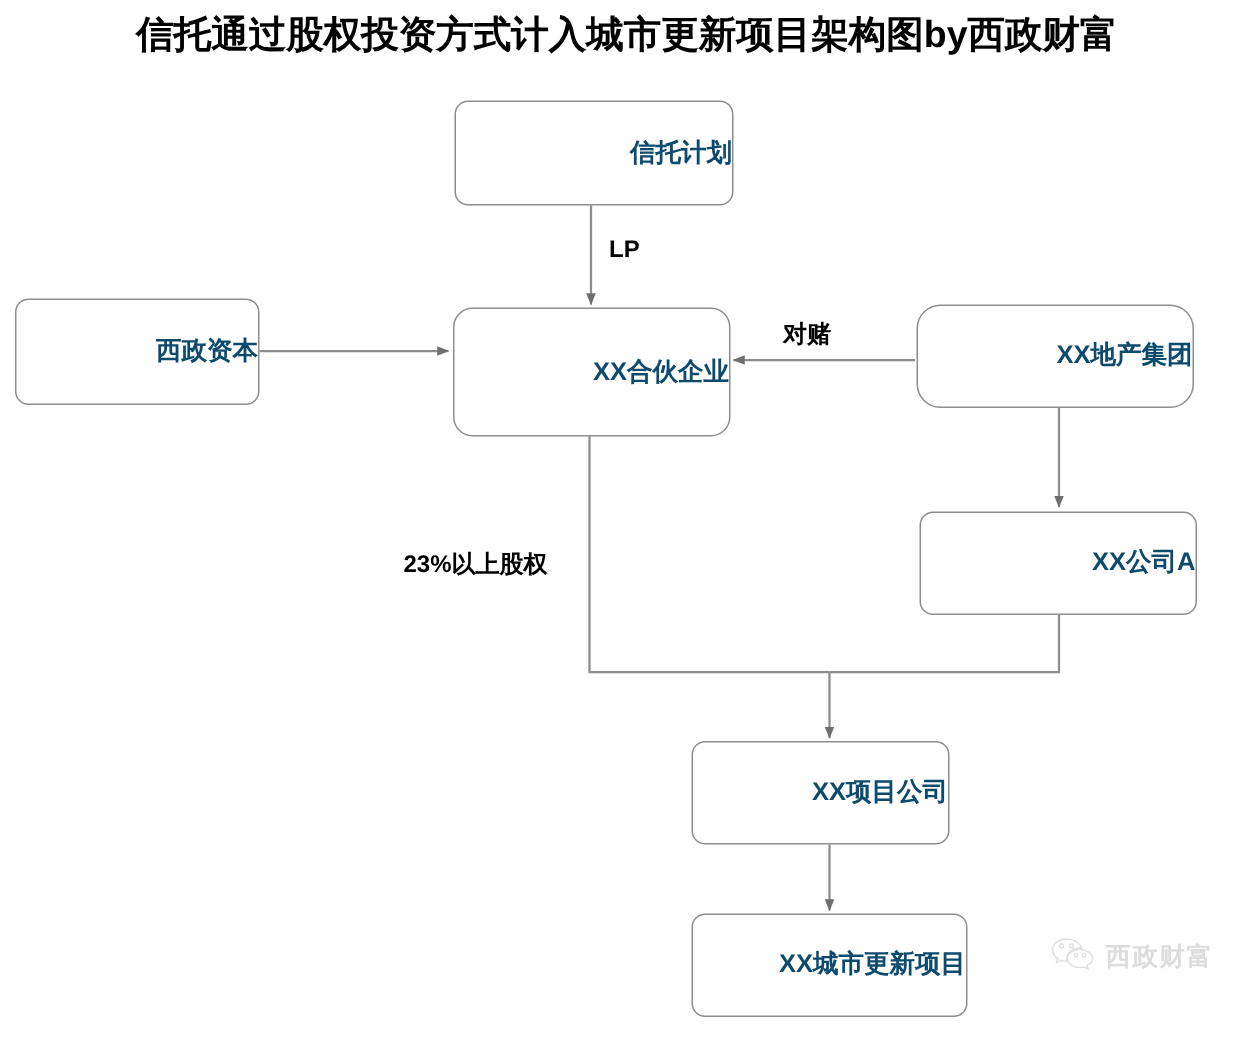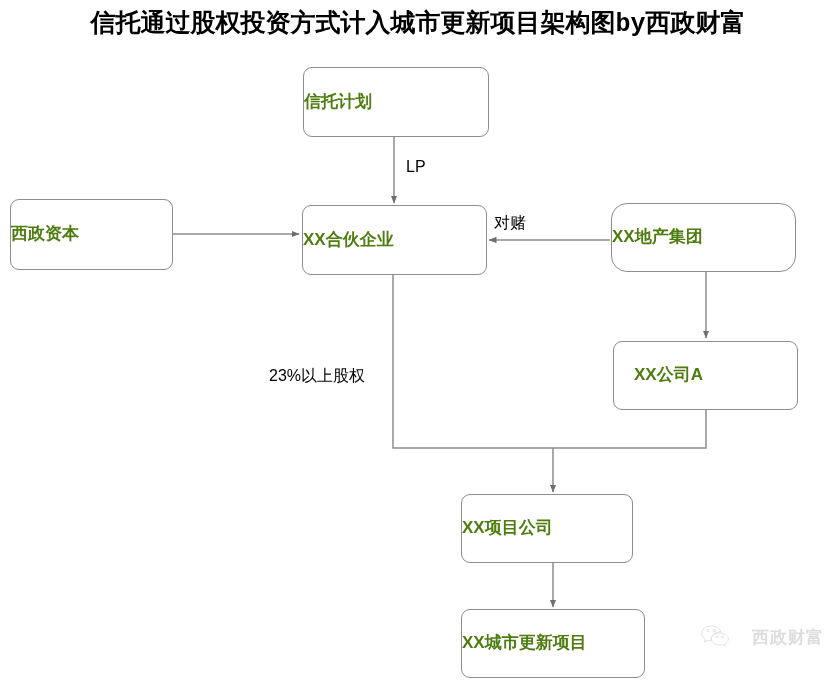--- a/index.html
+++ b/index.html
@@ -18,59 +18,58 @@
     position: absolute;
     left: 0;
     top: 6px;
     width: 836px;
     text-align: center;
     font-size: 25px;
     font-weight: bold;
     color: #000000;
     letter-spacing: 0px;
     white-space: nowrap;
-    font-family: Liberation Mono, monospace;
   }
   .node {
     position: absolute;
     box-sizing: border-box;
     border: 1.3px solid #8d8d8d;
     border-radius: 9px;
     background: #ffffff;
     display: flex;
     align-items: center;
-    justify-content: flex-start;
-    color: #4d7c0f;
+    justify-content: flex-end;
+    color: #0c4a6e;
     font-size: 17px;
     font-weight: bold;
     text-align: center;
     line-height: 1.2;
   }
   .edge-label {
     position: absolute;
     color: #000000;
     font-size: 16px;
-    font-weight: normal;
+    font-weight: bold;
     white-space: nowrap;
   }
   #edges {
     position: absolute;
     left: 0;
     top: 0;
     width: 836px;
     height: 691px;
     pointer-events: none;
   }
   #watermark {
     position: absolute;
     left: 700px;
     top: 624px;
     display: flex;
     align-items: center;
-    gap: 22px;
+    gap: 7px;
     opacity: 0.30;
   }
   #watermark .wm-text {
     font-size: 17px;
     font-weight: bold;
     color: #8e8e8e;
     letter-spacing: 1px;
   }
 </style>
 </head>
@@ -103,21 +102,21 @@
 </svg>
 
 <div class="node" style="left:303px; top:67px; width:186px; height:70px;">
   <span>信托计划</span>
 </div>
 
 <div class="node" style="left:10px; top:199px; width:163px; height:71px;">
   <span>西政资本</span>
 </div>
 
-<div class="node" style="left:302px; top:205px; width:185px; height:70px;">
+<div class="node" style="left:302px; top:205px; width:185px; height:86px;border-radius:13px;">
   <span>XX合伙企业</span>
 </div>
 
 <div class="node" style="left:611px; top:203px; width:185px; height:69px;border-radius:16px;">
   <span>XX地产集团</span>
 </div>
 
 <div class="node" style="left:613px; top:341px; width:185px; height:69px;padding-left:20px;">
   <span>XX公司A</span>
 </div>
@@ -125,21 +124,21 @@
 <div class="node" style="left:461px; top:494px; width:172px; height:69px;">
   <span>XX项目公司</span>
 </div>
 
 <div class="node" style="left:461px; top:609px; width:184px; height:69px;">
   <span>XX城市更新项目</span>
 </div>
 
 <div class="edge-label" style="left:406px; top:158px;">LP</div>
 
-<div class="edge-label" style="left:494px; top:213px;">对赌</div>
+<div class="edge-label" style="left:522px; top:213px;">对赌</div>
 
 <div class="edge-label" style="left:269px; top:366px;">23%以上股权</div>
 
 <div id="watermark">
   <svg width="30" height="26" viewBox="0 0 30 26">
     <path d="M11,2 C5.8,2 1.6,5.3 1.6,9.4 C1.6,11.7 3,13.8 5.2,15.1 L4.3,17.9 L7.4,16.3
              C8.5,16.6 9.7,16.8 11,16.8 C11.2,16.8 11.4,16.8 11.6,16.8
              C11.4,16.2 11.3,15.6 11.3,15 C11.3,11.1 15.1,8 19.8,8
              C20.2,8 20.6,8 21,8.1 C20.2,4.6 16,2 11,2 z
              M7.8,7.9 C7.1,7.9 6.5,7.3 6.5,6.6 C6.5,5.9 7.1,5.3 7.8,5.3

